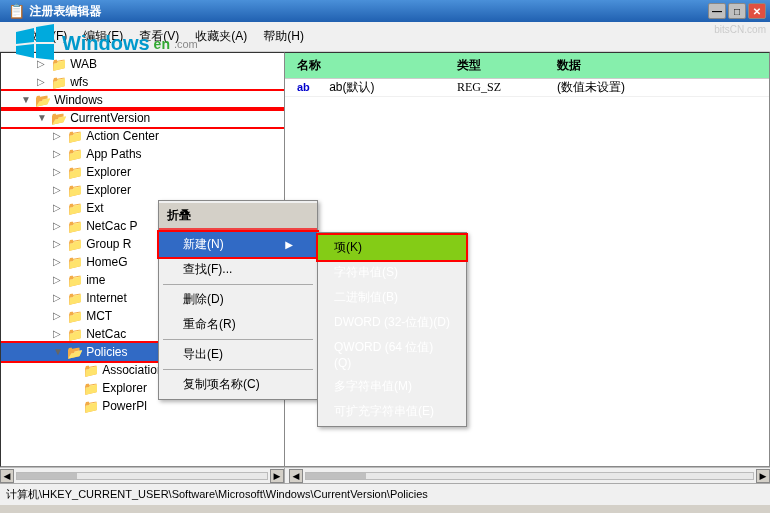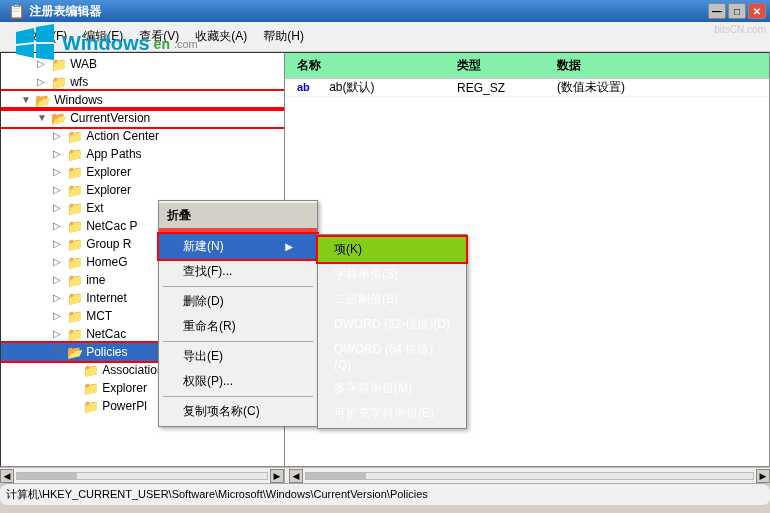--- a/index.html
+++ b/index.html
@@ -111,35 +111,34 @@
 
     .data-row {
       display: flex;
       align-items: center;
       height: 18px;
       padding: 0 4px;
       border-bottom: 1px solid #f0f0f0;
     }
     .data-cell { padding: 0 8px; font-size: 12px; }
     .cell-name { width: 160px; }
-    .cell-type { width: 100px; }
+    .cell-type { width: 100px; font-family: Liberation Serif, serif; }
     .cell-value { flex: 1; }
 
     .ab-icon { color: #0000cc; font-weight: bold; font-size: 11px; margin-right: 16px; }
 
     
     .status-bar {
       height: 22px;
       background: #f0f0f0;
       border-top: 1px solid #aaa;
       display: flex;
       align-items: center;
       padding: 0 6px;
       font-size: 11px;
-      border-radius: 7px;
     }
 
     
     .panes-row {
       display: flex;
       flex-direction: column;
       flex: 1;
     }
 
     .panes-main {
@@ -184,21 +183,21 @@
       position: relative;
     }
     .ctx-item.active { background: #316ac5; color: white; outline: 2px solid red; }
     .ctx-separator { height: 1px; background: #aaa; margin: 2px 4px; }
     .ctx-arrow { font-size: 10px; }
     .ctx-title {
       background: #d4d0c8;
       padding: 4px 8px;
       font-weight: bold;
       font-size: 12px;
-      border-bottom: 6px solid #ef4444;
+      border-bottom: 4px solid #ef4444;
     }
 
     
     .submenu {
       position: absolute;
       left: 100%;
       top: 0;
       background: #f0f0f0;
       border: 1px solid #888;
       box-shadow: 2px 2px 4px rgba(0,0,0,0.3);
@@ -488,23 +487,20 @@
 
       <div class="ctx-item">
         <span>重命名(R)</span>
       </div>
       <div class="ctx-separator"></div>
 
       <div class="ctx-item">
         <span>导出(E)</span>
       </div>
 
-      <div class="ctx-item">
-        <span>权限(P)...</span>
-      </div>
       <div class="ctx-separator"></div>
 
       <div class="ctx-item">
         <span>复制项名称(C)</span>
       </div>
     </div>
   </div>
 
 </div>
 

